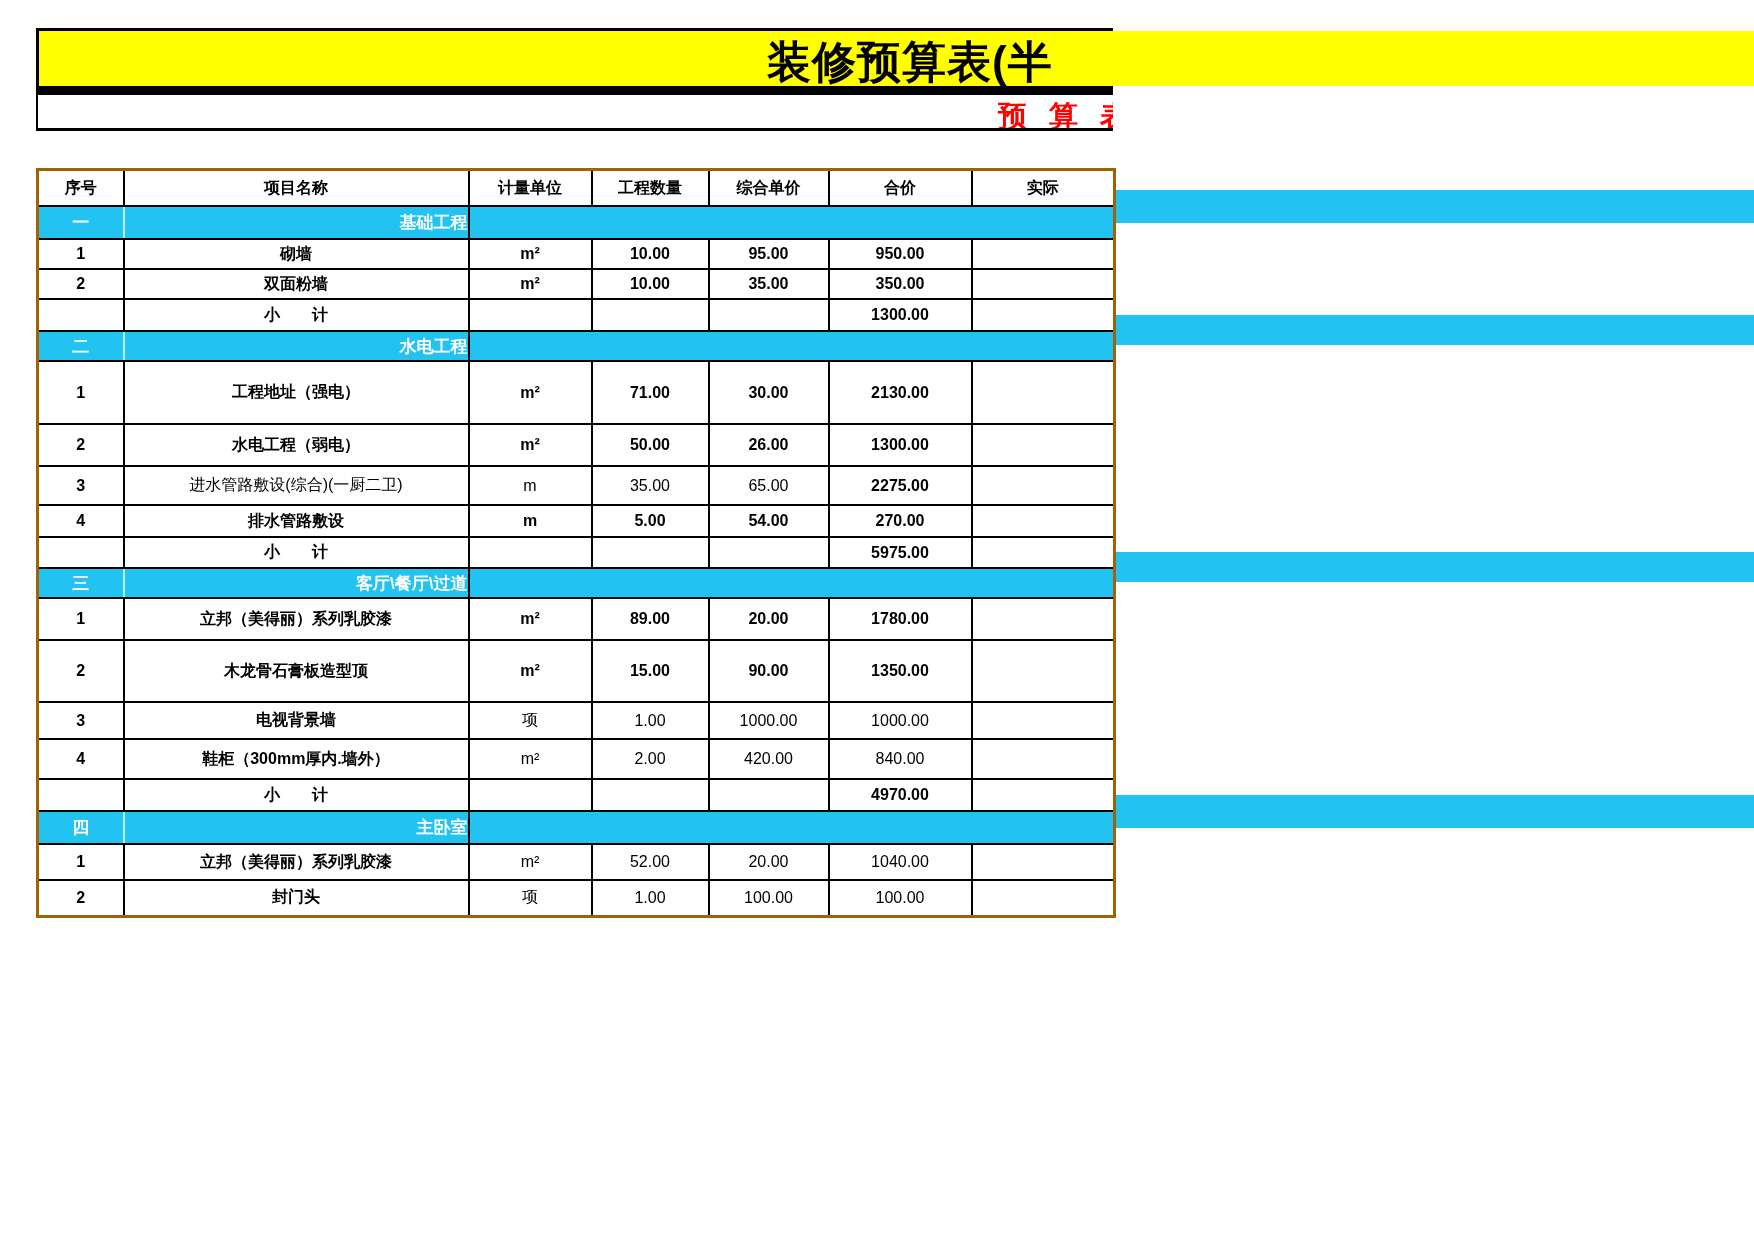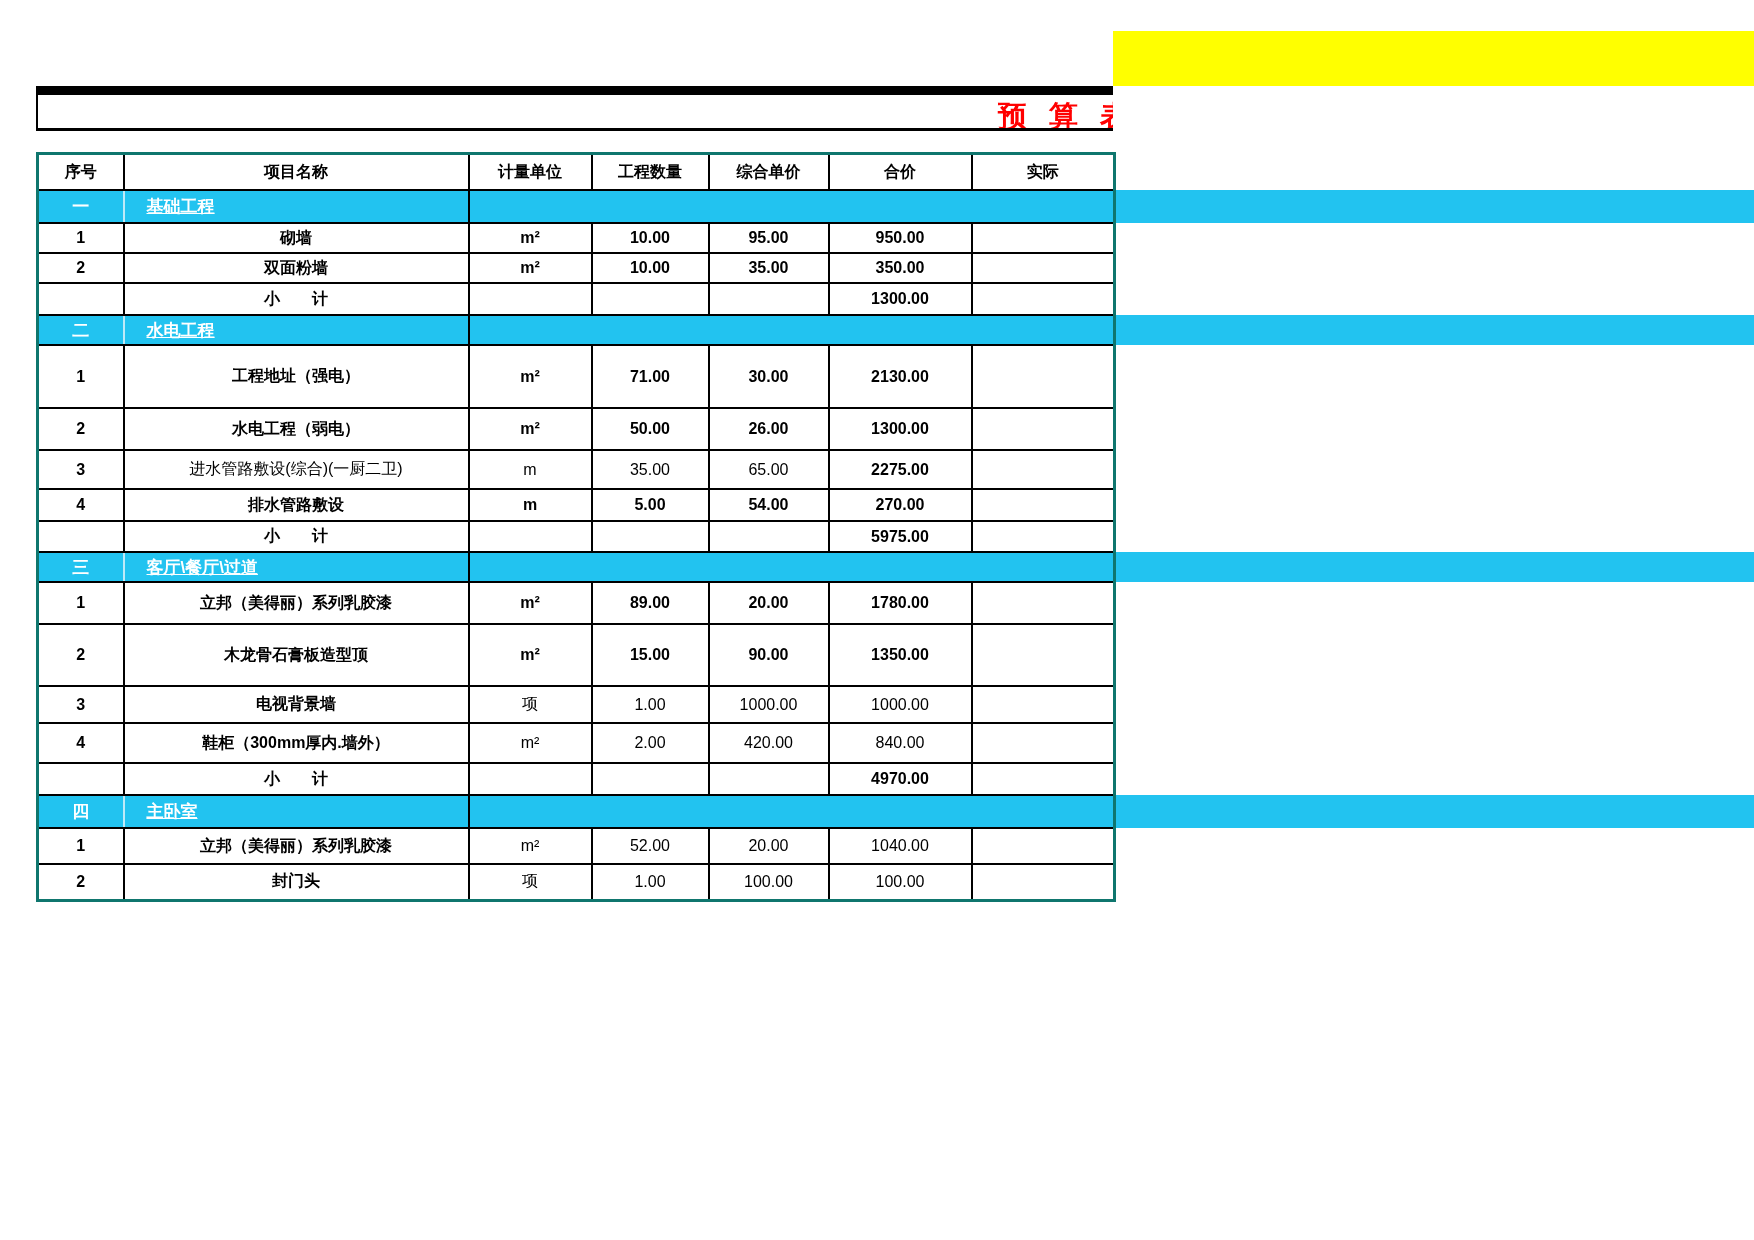--- a/index.html
+++ b/index.html
@@ -31,42 +31,45 @@
   .info-row{
     position:absolute;left:36px;top:131px;width:1077px;height:21px;box-sizing:border-box;
     border-left:2px solid #000;border-right:2px solid #000;font-size:15px;background:#fff;
   }
   .info-row span{position:absolute;top:2px;white-space:nowrap;}
   .info-owner{left:9px}.info-address{left:132px}.info-date{left:297px}.info-phone{left:464px}
   
   .cyan-ext{position:absolute;left:1113px;width:641px;background:var(--cyan);}
   
   .table-wrap{position:absolute;left:36px;top:152px;}
-  table.budget{border-collapse:collapse;table-layout:fixed;width:1077px;border:3px solid #0f766e;}
+  table.budget{border-collapse:collapse;table-layout:fixed;width:1077px;border:3px solid #a16207;margin-top:16px;}
   table.budget th,table.budget td{
     border:2px solid #000;padding:0;overflow:hidden;white-space:nowrap;vertical-align:middle;
   }
   table.budget th{height:34px;font-size:16px;font-weight:bold;text-align:center;background:#fff;}
   table.budget td{font-size:16px;text-align:center;background:#fff;}
   td.name{text-align:left;padding-left:7px;}
   td.small-name{font-size:15px;}
   tr.section td{background:var(--cyan);color:#fff;font-weight:bold;font-size:17px;}
   tr.section td.sec-no{border-right:2px solid #bfeaf8;}
-  tr.section td.sec-name{text-align:left;padding-left:22px;text-decoration:underline;}
+  tr.section td.sec-name{text-align:right;padding-left:22px;}
   .bold{font-weight:bold;}
   .regular{font-weight:normal;}
   td.subtotal-label{font-weight:bold;font-size:17px;text-align:left;padding-left:9px;white-space:pre;}
   td.subtotal-total{font-weight:bold;font-size:17px;}
 </style>
 </head>
 <body>
 
 <div class="sheet">
 
   <div class="title-ext"></div>
+  <div class="title-block">
+    <span class="title-text">装修预算表(半</span>
+  </div>
   <div class="black-bar"></div>
 
   <div class="subtitle-row">
     <span class="subtitle-text">预 算 表</span>
   </div>
   <div class="subtitle-line"></div>
 
 
   <div class="cyan-ext" style="top:190px;height:33px;"></div>
   <div class="cyan-ext" style="top:315px;height:30px;"></div>

